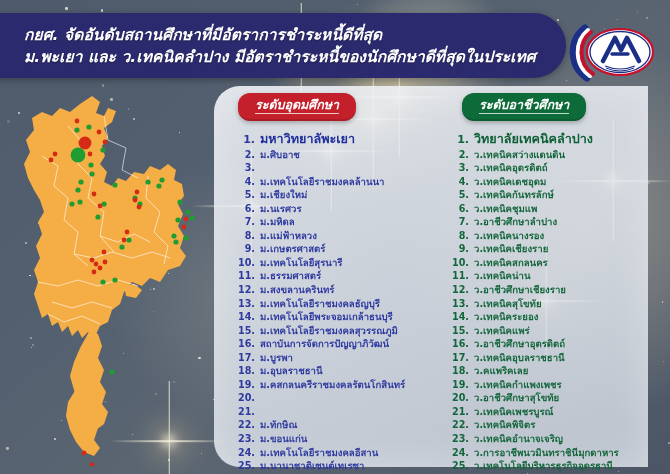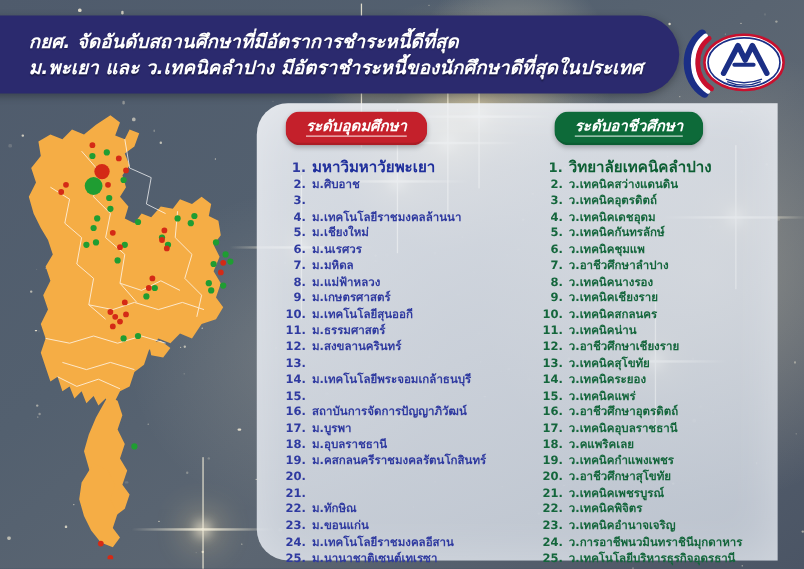--- a/index.html
+++ b/index.html
@@ -462,21 +462,21 @@
 
       <div class="col col-left">
         <div class="badge-wrap">
           <div class="badge badge-red">
             <span>ระดับอุดมศึกษา</span>
           </div>
         </div>
         <ul class="rank" id="list-higher">
             <li class="first">
               <span class="num">1.</span>
-              <span>มหาวิมหาวัยพะเยา</span>
+              <span>มหาวิทยาลัพะเยา</span>
             </li>
             <li>
               <span class="num">2.</span>
               <span>ม.ศิบอาช</span>
             </li>
             <li>
               <span class="num">3.</span>
             </li>
             <li>
               <span class="num">4.</span>
@@ -497,39 +497,41 @@
             <li>
               <span class="num">8.</span>
               <span>ม.แม่ฟ้าหลวง</span>
             </li>
             <li>
               <span class="num">9.</span>
               <span>ม.เกษตรศาสตร์</span>
             </li>
             <li>
               <span class="num">10.</span>
-              <span>ม.เทคโนโลยีสุนออกี</span>
+              <span>ม.เทคโนโลยีสุรนารี</span>
             </li>
             <li>
               <span class="num">11.</span>
               <span>ม.ธรรมศาสตร์</span>
             </li>
             <li>
               <span class="num">12.</span>
               <span>ม.สงขลานครินทร์</span>
             </li>
             <li>
               <span class="num">13.</span>
+              <span>ม.เทคโนโลยีราชมงคลธัญบุรี</span>
             </li>
             <li>
               <span class="num">14.</span>
               <span>ม.เทคโนโลยีพระจอมเกล้าธนบุรี</span>
             </li>
             <li>
               <span class="num">15.</span>
+              <span>ม.เทคโนโลยีราชมงคลสุวรรณภูมิ</span>
             </li>
             <li>
               <span class="num">16.</span>
               <span>สถาบันการจัดการปัญญาภิวัฒน์</span>
             </li>
             <li>
               <span class="num">17.</span>
               <span>ม.บูรพา</span>
             </li>
             <li>

